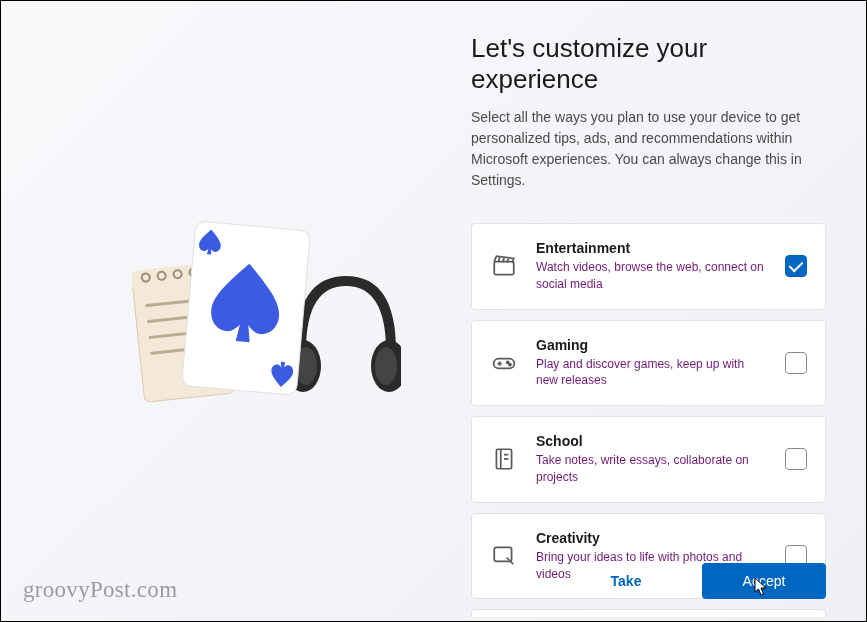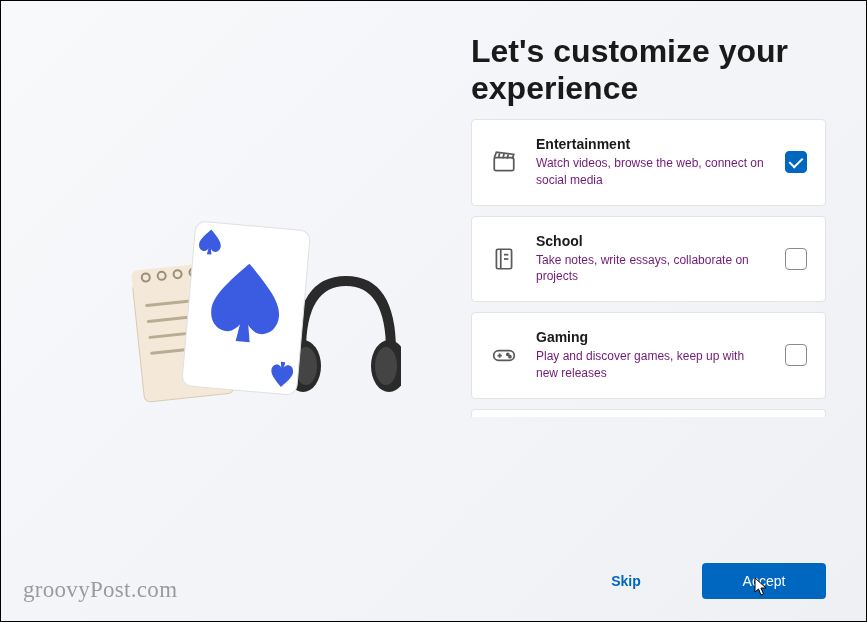--- a/index.html
+++ b/index.html
@@ -24,22 +24,22 @@
       justify-content: center;
       padding-left: 40px;
     }
     .right-pane {
       flex: 1;
       padding: 32px 40px 0 10px;
       display: flex;
       flex-direction: column;
     }
     .title {
-      font-size: 32px;
-      font-weight: 700;
+      font-size: 26px;
+      font-weight: 400;
       color: #1a1a1a;
       margin-bottom: 12px;
     }
     .subtitle {
       font-size: 14px;
       color: #4a4a4a;
       line-height: 1.5;
       margin-bottom: 32px;
     }
     .options {
@@ -203,36 +203,53 @@
             <path d="M 0 -34 C -26 -8 -34 4 -34 16 C -34 30 -22 38 -12 34 C -8 32 -4 28 0 22 C 4 28 8 32 12 34 C 22 38 34 30 34 16 C 34 4 26 -8 0 -34 Z" fill="#3b5be0"></path>
             <path d="M -3 20 L 3 20 L 7 44 L -7 44 Z" fill="#3b5be0"></path>
           </g>
         </g>
       </svg>
     </div>
   </div>
 
   <div class="right-pane">
     <h1 class="title">Let's customize your experience</h1>
+    <p class="subtitle">Select all the ways you plan to use your device to get personalized tips, ads, and recommendations within Microsoft experiences. You can always change this in Settings.</p>
 
     <div class="options">
 
       <div class="option-card">
         <span class="option-icon">
           <svg viewBox="0 0 24 24" fill="none" stroke="currentColor" stroke-width="1.6">
             <rect x="3" y="8" width="18" height="12" rx="1.5"></rect>
             <path d="M3 8 L5 3 L21 5 L19.5 9.2"></path>
             <path d="M8 4 L7 8 M12 4.5 L11 8.5 M16 5 L15 9"></path>
           </svg>
         </span>
         <div class="option-text">
           <div class="option-title">Entertainment</div>
           <div class="option-desc">Watch videos, browse the web, connect on social media</div>
         </div>
         <div class="checkbox checked"></div>
+      </div>
+
+      <div class="option-card">
+        <span class="option-icon">
+          <svg viewBox="0 0 24 24" fill="none" stroke="currentColor" stroke-width="1.6">
+            <rect x="2.5" y="8" width="19" height="9" rx="4.5"></rect>
+            <path d="M8 10.5 L8 14.5 M6 12.5 L10 12.5"></path>
+            <circle cx="15.5" cy="11.5" r="0.9" fill="currentColor"></circle>
+            <circle cx="17.5" cy="13.5" r="0.9" fill="currentColor"></circle>
+          </svg>
+        </span>
+        <div class="option-text">
+          <div class="option-title">Gaming</div>
+          <div class="option-desc">Play and discover games, keep up with new releases</div>
+        </div>
+        <div class="checkbox"></div>
       </div>
 
       <div class="option-card">
         <span class="option-icon">
           <svg viewBox="0 0 24 24" fill="none" stroke="currentColor" stroke-width="1.6">
             <rect x="5" y="3" width="14" height="18" rx="1.5"></rect>
             <line x1="9" y1="3" x2="9" y2="21"></line>
             <line x1="12" y1="8" x2="16" y2="8"></line>
             <line x1="12" y1="12" x2="16" y2="12"></line>
           </svg>
@@ -240,41 +257,38 @@
         <div class="option-text">
           <div class="option-title">School</div>
           <div class="option-desc">Take notes, write essays, collaborate on projects</div>
         </div>
         <div class="checkbox"></div>
       </div>
 
       <div class="option-card">
         <span class="option-icon">
           <svg viewBox="0 0 24 24" fill="none" stroke="currentColor" stroke-width="1.6">
-            <rect x="2.5" y="8" width="19" height="9" rx="4.5"></rect>
-            <path d="M8 10.5 L8 14.5 M6 12.5 L10 12.5"></path>
-            <circle cx="15.5" cy="11.5" r="0.9" fill="currentColor"></circle>
-            <circle cx="17.5" cy="13.5" r="0.9" fill="currentColor"></circle>
-          </svg>
-        </span>
-        <div class="option-text">
-          <div class="option-title">Gaming</div>
-          <div class="option-desc">Play and discover games, keep up with new releases</div>
+            <rect x="3" y="4" width="16" height="13" rx="2"></rect>
+            <path d="M14 14 L20 20 L21 19 L15 13 Z" fill="currentColor" stroke="none"></path>
+          </svg>
+        </span>
+        <div class="option-text">
+          <div class="option-title">Creativity</div>
+          <div class="option-desc">Bring your ideas to life with photos and videos</div>
         </div>
         <div class="checkbox"></div>
       </div>
-
 
       <div class="partial-card"></div>
     </div>
   </div>
 </div>
 
 <div class="footer">
-  <button class="btn btn-skip">Skip</button>
+  <button class="btn btn-skip">Take</button>
   <button class="btn btn-accept">Accept</button>
 </div>
 
 <div class="watermark">groovyPost.com</div>
 
 <div class="cursor">
   <svg width="14" height="20" viewBox="0 0 14 20">
     <path d="M1 1 L1 15 L4.5 12 L7 18 L9.5 17 L7 11 L12 11 Z" fill="#fff" stroke="#000" stroke-width="1"></path>
   </svg>
 </div>

